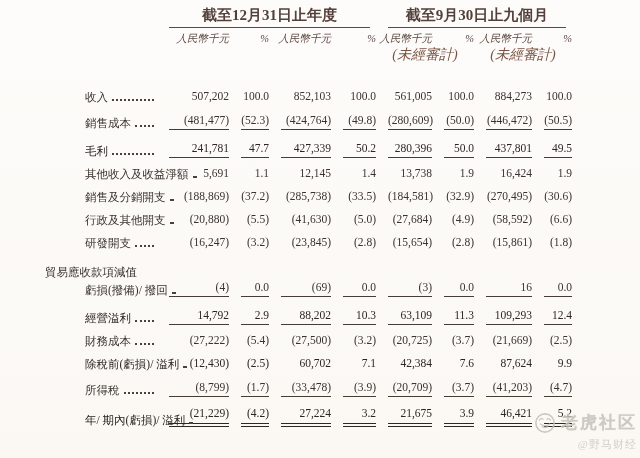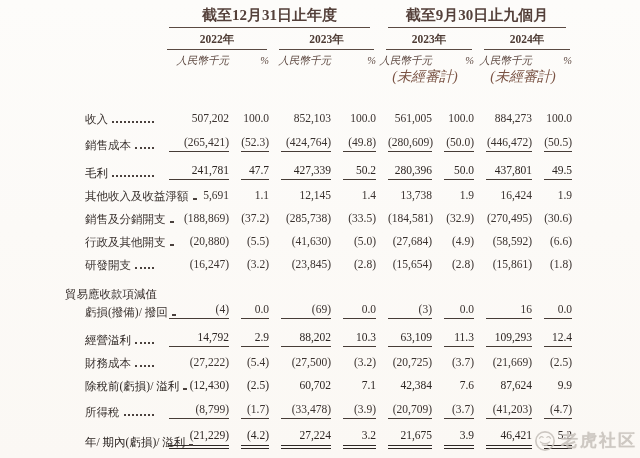--- a/index.html
+++ b/index.html
@@ -27,21 +27,21 @@
   tr.yrs td{height:22px;}
   .yrbox{
     text-align:center;font-weight:bold;font-size:11.5px;color:#4e3c35;
     border-bottom:1px solid #5a4a42;padding-bottom:3px;margin:0 2px 0 10px;
   }
   tr.units td{height:17px;font-style:italic;font-size:10.5px;color:#5d4840;text-align:right;}
   tr.unaud td{height:34px;vertical-align:top;font-style:italic;font-size:14px;
     color:#7a5344;text-align:center;padding-top:2px;}
   
   tbody tr td{height:23px;}
-  tbody tr.rS td{height:26px;text-align:right;}
+  tbody tr.rS td{height:26px;}
   tbody tr.rS.b td{height:28px;}
   tbody tr.two td{height:47px;}
   tbody tr.rD td{height:30px;}
   tbody tr.b{font-weight:normal;}
   tbody tr.b td{color:#2c2522;}
   td.lbl .l2{display:flex;align-items:flex-end;padding-left:40px;}
   td.lbl .t{flex:0 0 auto;}
   td.lbl .dots{flex:1 1 auto;border-bottom:2px dotted #4a413d;margin:0 3px 3px 4px;min-width:4px;}
   td.lbl .l1{margin-bottom:5px;}
   td.lbl .l2 .ind{display:inline-block;width:12px;}
@@ -77,35 +77,20 @@
     <thead>
       <tr class="grp">
         <td></td>
         <td colspan="4">
           <div class="grpbox">截至12月31日止年度</div>
         </td>
         <td colspan="4">
           <div class="grpbox">截至9月30日止九個月</div>
         </td>
       </tr>
-      <tr class="yrs">
-        <td></td>
-        <td colspan="2">
-            <div class="yrbox">2022年</div>
-          </td>
-        <td colspan="2">
-            <div class="yrbox">2023年</div>
-          </td>
-        <td colspan="2">
-            <div class="yrbox">2023年</div>
-          </td>
-        <td colspan="2">
-            <div class="yrbox">2024年</div>
-          </td>
-      </tr>
       <tr class="units">
         <td></td>
         <td>人民幣千元</td>
         <td>%</td>
         <td>人民幣千元</td>
         <td>%</td>
         <td>人民幣千元</td>
         <td>%</td>
         <td>人民幣千元</td>
         <td>%</td>
@@ -152,21 +137,21 @@
           </td>
         </tr>
         <tr class="rS">
           <td class="lbl">
             <div class="l2">
               <span class="t">銷售成本</span>
               <span class="dots"></span>
             </div>
           </td>
           <td class="val amt">
-            <div class="v">(265,421)</div>
+            <div class="v">(481,477)</div>
           </td>
           <td class="val pct">
             <div class="v">(52.3)</div>
           </td>
           <td class="val amt">
             <div class="v">(424,764)</div>
           </td>
           <td class="val pct">
             <div class="v">(49.8)</div>
           </td>
@@ -544,13 +529,14 @@
 <div class="watermark">
   <div class="wm-top">
     <span class="wm-logo">
       <svg width="22" height="22" viewBox="0 0 24 24">
         <circle cx="12" cy="12" r="10" fill="none" stroke="#c6c0ba" stroke-width="1.8"></circle>
         <path d="M6 9 q2 -3 4 -1 M14 8 q2 -2 4 1 M7 13 q5 4 10 0 M9 16 q3 2 6 0" fill="none" stroke="#c6c0ba" stroke-width="1.4" stroke-linecap="round"></path>
       </svg>
     </span>
     <span class="wm-name">老虎社区</span>
   </div>
+  <div class="wm-handle">@野马财经</div>
 </div>
 
 </body></html>

